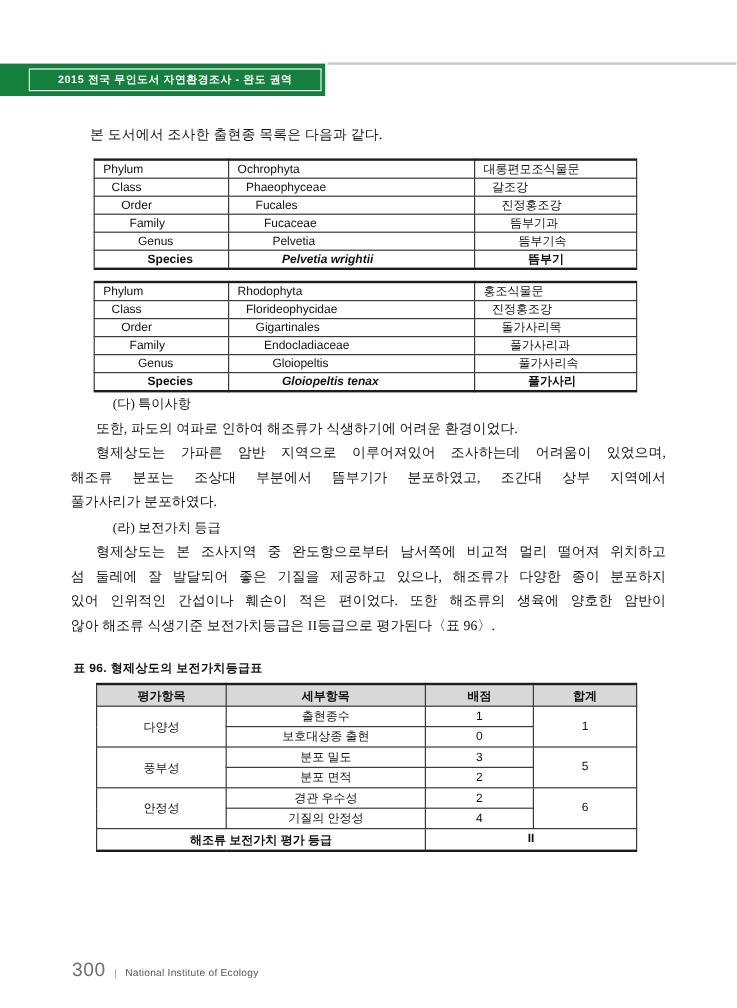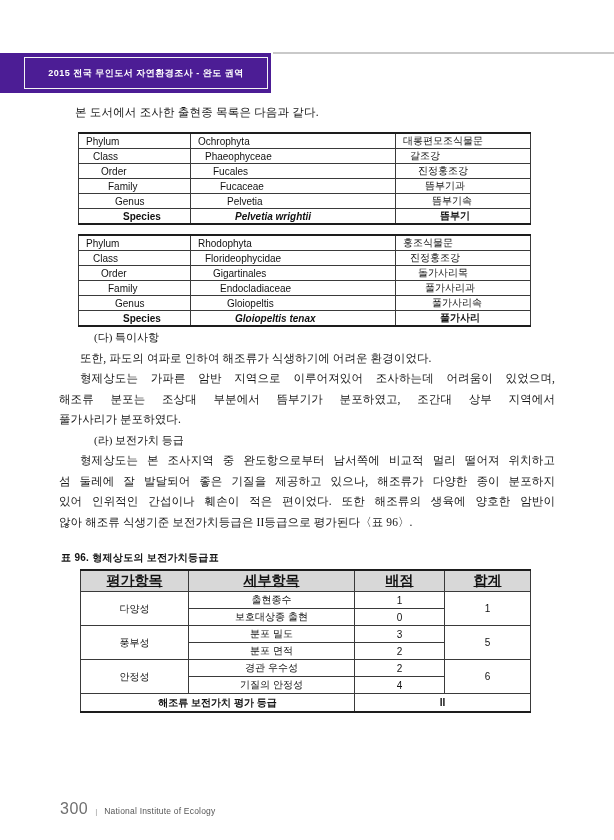--- a/index.html
+++ b/index.html
@@ -2,21 +2,21 @@
 <html><head>
 <meta charset="utf-8">
 <style>
   html,body { margin:0; padding:0; background:#ffffff; }
   .page {
     position:relative; width:614px; height:840px; background:#ffffff;
     font-family:"Liberation Sans", sans-serif; overflow:hidden;
   }
 
   
-  .header-band { position:absolute; top:53px; left:0; width:271px; height:40px; background:#4c1d95; }
+  .header-band { position:absolute; top:53px; left:0; width:271px; height:27px; background:#15803d; }
   .header-box  { position:absolute; top:4px; bottom:4px; left:24px; right:3px;
                  border:1px solid #f4f4f4; display:flex; align-items:center; justify-content:center;
                  color:#ffffff; font-size:9px; font-weight:bold; letter-spacing:.5px; white-space:nowrap; }
   .header-rule { position:absolute; top:52px; left:273px; width:341px; height:2px; background:#c9c9c9; }
 
   .content { position:absolute; top:0; left:59px; width:496px; }
 
   .serif { font-family:"Liberation Serif", serif; color:#161616; }
 
   .intro { margin-top:105px; font-size:11.5px; padding-left:16px; letter-spacing:.2px; }
@@ -38,22 +38,22 @@
   .bline { font-size:11.5px; line-height:20.5px; letter-spacing:.1px; }
   .jl { text-align:justify; text-align-last:justify; }
   .ll { text-align:left; }
   .fl { padding-left:21px; }
 
   
   .tbl-cap { margin-top:19px; margin-left:2px; font-size:10px; line-height:13px; font-weight:bold;
              color:#111111; letter-spacing:.3px; }
   .grade { width:450px; margin-left:21px; margin-top:5px;
            border-top:2px solid #1d1d1d; border-bottom:2px solid #1d1d1d; }
-  .grade th { background:#d8d8d8; border:1px solid #3a3a3a; height:15px; font-size:14px;
-              font-weight:bold; color:#111111; text-align:center;text-decoration:underline; }
+  .grade th { background:#d8d8d8; border:1px solid #3a3a3a; height:15px; font-size:10px;
+              font-weight:bold; color:#111111; text-align:center; }
   .grade td { border:1px solid #3a3a3a; height:14px; font-size:10px; color:#111111; text-align:center; }
   .g-foot td { height:15px; }
   .g-foot .g-label { font-weight:bold; }
 
   
   .page-footer { position:absolute; left:60px; top:776px; display:flex; align-items:baseline; }
   .pf-num  { font-size:16px; color:#6f6f6f; letter-spacing:.5px; font-weight:normal;margin-top:24px; }
   .pf-sep  { margin:0 7px; font-size:8px; color:#9a9a9a; }
   .pf-inst { font-size:8.5px; color:#575757; letter-spacing:.2px; }
 </style>

